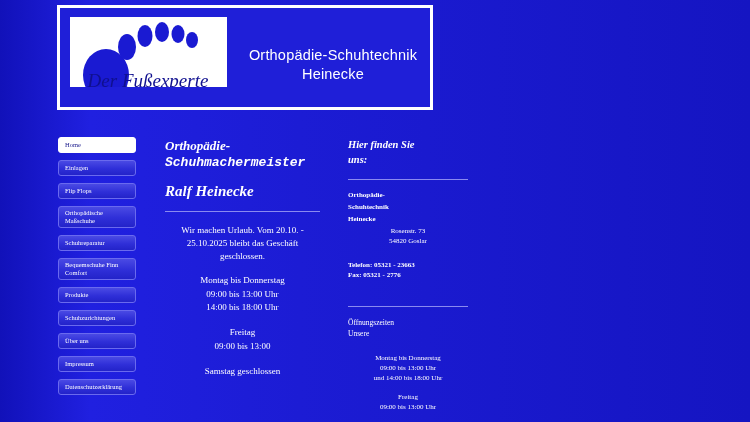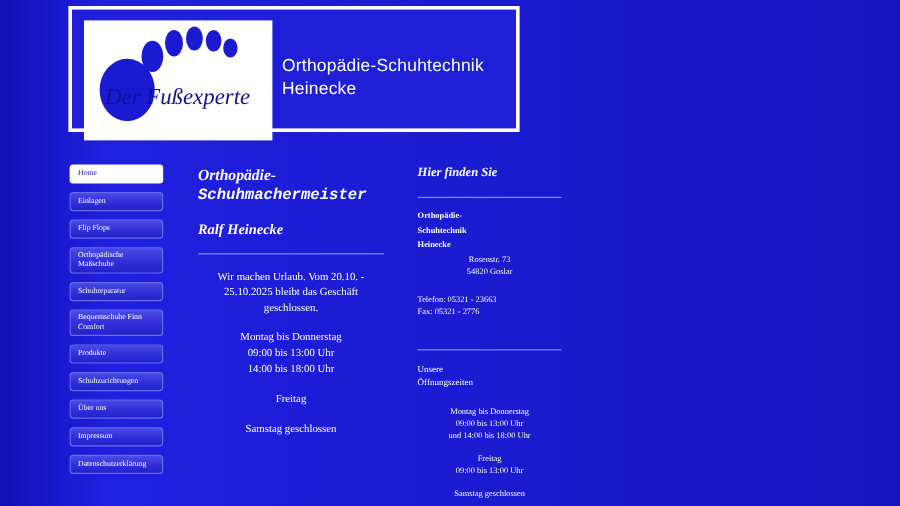--- a/index.html
+++ b/index.html
@@ -34,30 +34,31 @@
     height: 105px;
     background: #1f1fd8;
     border: 3px solid #ffffff;
     box-sizing: border-box;
   }
   .logo-box {
     position: absolute;
     left: 10px;
     top: 9px;
     width: 157px;
-    height: 100px;
+    height: 70px;
     background: #ffffff;
     overflow: hidden;
   }
   .logo-svg { display: block; }
   .header-title {
     position: absolute;
     left: 175px;
     top: 38px;
     width: 196px;
+    text-align: center;
     font-family: "Liberation Sans", sans-serif;
     font-size: 14.5px;
     line-height: 19px;
     color: #ffffff;
     letter-spacing: .2px;
   }
   .header-title .l2 { display: block; }
 
   
   .sidebar {
@@ -106,21 +107,21 @@
     line-height: 17px;
     text-align: left;
     color: #ffffff;
   }
   .main h1 .l2 { display: block; font-family: Liberation Mono, monospace; }
   .main h2 {
     margin: 13px 0 0 0;
     font-family: "Liberation Serif", serif;
     font-style: italic;
     font-weight: bold;
-    font-size: 12px;
+    font-size: 15px;
     line-height: 15px;
     text-align: left;
     color: #ffffff;
   }
   .hr-main {
     border: none;
     border-top: 1px solid #8a8af0;
     margin: 12px 0 12px 0;
     width: 100%;
   }
@@ -167,20 +168,21 @@
     font-size: 7px;
     line-height: 10px;
     font-weight: normal;
     margin: 0;
     text-align: center;
   }
   .right .contact {
     font-size: 7px;
     line-height: 10px;
     margin: 0;
+    font-weight: bold;
   }
   .right .sec-title {
     font-size: 7.5px;
     line-height: 11px;
     margin: 0;
   }
   .right .hours {
     font-size: 7px;
     line-height: 10px;
     margin: 0;
@@ -266,50 +268,52 @@
     <p>Wir machen Urlaub. Vom 20.10. - 25.10.2025 bleibt das Geschäft geschlossen.</p>
 
     <div class="block">
       <p class="hd">Montag bis Donnerstag</p>
       <p class="ln">09:00 bis 13:00 Uhr</p>
       <p class="ln">14:00 bis 18:00 Uhr</p>
     </div>
 
     <div class="block">
       <p class="hd">Freitag</p>
+      <p class="ln">09:00 bis 13:00</p>
     </div>
 
     <div class="block">
       <p class="hd">Samstag geschlossen</p>
     </div>
   </main>
 
   <aside class="right">
     <h3>
       <span>Hier finden Sie</span>
+      <span class="l2">uns:</span>
     </h3>
 
     <hr class="hr-right">
 
     <p class="addr">Orthopädie-</p>
     <p class="addr">Schuhtechnik</p>
     <p class="addr">Heinecke</p>
     <p class="addr-line">Rosenstr. 73</p>
     <p class="addr-line">54820 Goslar</p>
 
     <div class="gap-md"></div>
 
     <p class="contact">Telefon: 05321 - 23663</p>
     <p class="contact">Fax: 05321 - 2776</p>
 
     <div class="gap-md"></div>
     <hr class="hr-right">
 
+    <p class="sec-title">Öffnungszeiten</p>
     <p class="sec-title">Unsere</p>
-    <p class="sec-title">Öffnungszeiten</p>
 
     <div class="gap-md"></div>
 
     <p class="hours-hd">Montag bis Donnerstag</p>
     <p class="hours">09:00 bis 13:00 Uhr</p>
     <p class="hours">und 14:00 bis 18:00 Uhr</p>
 
     <div class="gap-sm"></div>
 
     <p class="hours-hd">Freitag</p>

